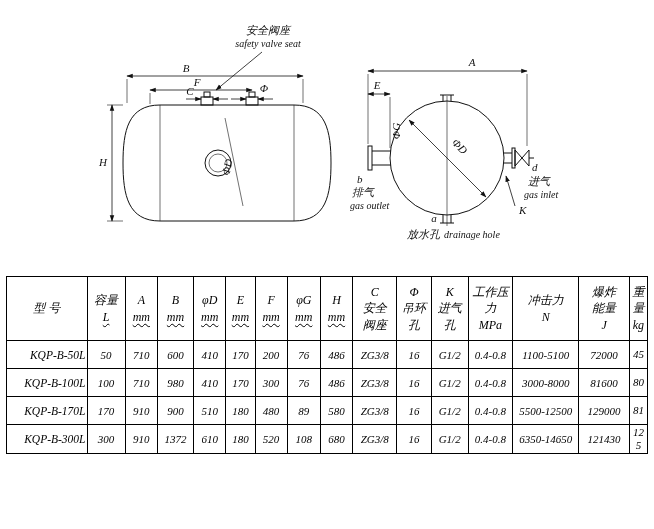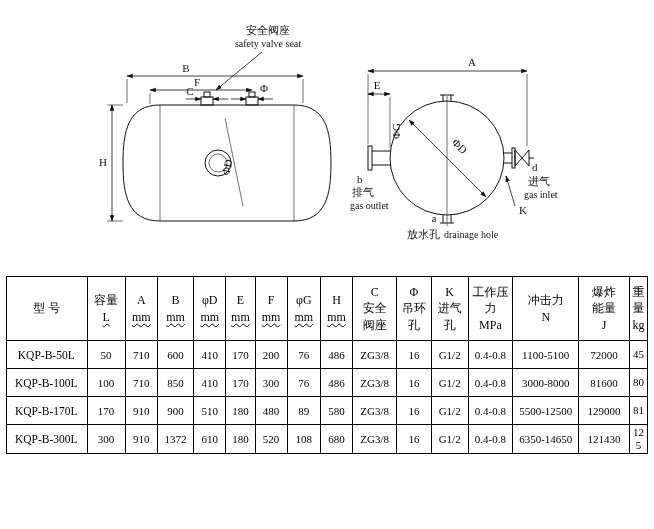--- a/index.html
+++ b/index.html
@@ -2,21 +2,21 @@
 <html><head>
 <meta charset="utf-8">
 <style>
   * { margin:0; padding:0; box-sizing:border-box; }
   html,body { background:#ffffff; }
   body {
     width:654px; height:529px;
     font-family:"Liberation Serif","DejaVu Serif",serif;
     color:#000;
   }
-  .page { position:relative; width:654px; height:529px; background:#fff; overflow:hidden; }
+  .page { position:relative; width:654px; height:529px; background:#fff; overflow:hidden;font-style:italic; }
 
   svg.drawings { display:block; }
   svg text {
     font-family:"Liberation Serif","DejaVu Serif",serif;
     font-size:11px; fill:#111;
   }
   svg text.en { font-size:10px; }
   .ln { stroke:#111; stroke-width:1; fill:none; }
   .thin { stroke:#111; stroke-width:0.6; fill:none; }
   .dim { stroke:#111; stroke-width:0.8; fill:none; }
@@ -24,21 +24,21 @@
   table.spec {
     border-collapse:collapse; table-layout:fixed;
     width:642px; margin:4px 0 0 6px;
   }
   .spec th, .spec td {
     border:1px solid #000; text-align:center; vertical-align:middle;
     overflow:hidden;
   }
   .spec th { font-weight:normal; font-size:12px; height:64px; line-height:1.35; padding:1px; }
   .spec td { font-size:11px; height:28px; padding:1px; white-space:nowrap; }
-  .spec td.model { text-align:center; padding-left:0; font-size:11.5px; }
+  .spec td.model { text-align:right; padding-left:0; font-size:11.5px; }
   .spec td.wt { white-space:normal; word-break:break-all; line-height:1.2;margin-left:17px; }
   .unit {
     text-decoration-line:underline;
     text-decoration-style:wavy;
     text-decoration-thickness:1px;
     text-underline-offset:2px;
   }
 </style>
 </head>
 <body>
@@ -213,21 +213,21 @@
           <td>G1/2</td>
           <td>0.4-0.8</td>
           <td>1100-5100</td>
           <td>72000</td>
           <td class="wt">45</td>
         </tr>
         <tr>
           <td class="model">KQP-B-100L</td>
           <td>100</td>
           <td>710</td>
-          <td>850</td>
+          <td>980</td>
           <td>410</td>
           <td>170</td>
           <td>300</td>
           <td>76</td>
           <td>486</td>
           <td>ZG3/8</td>
           <td>16</td>
           <td>G1/2</td>
           <td>0.4-0.8</td>
           <td>3000-8000</td>

